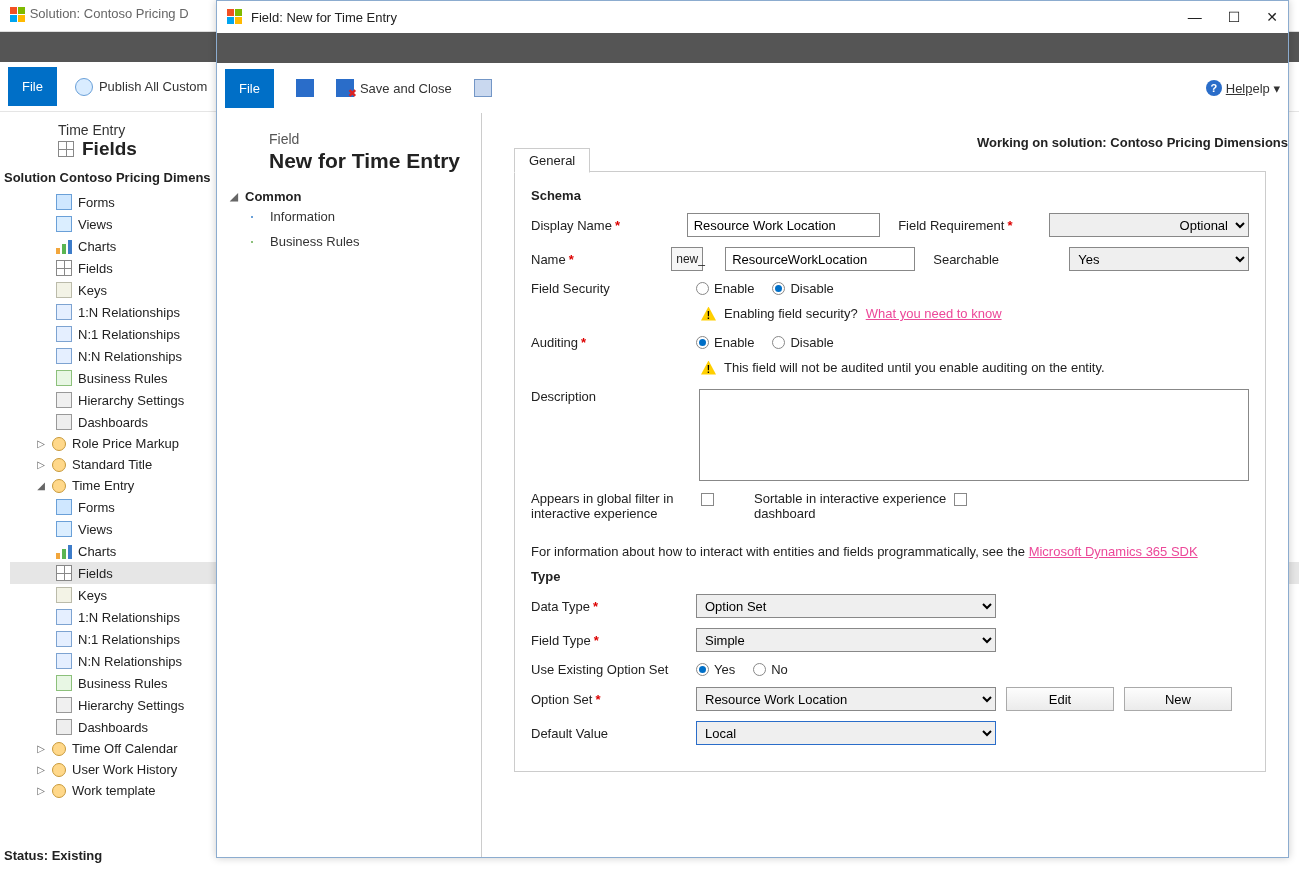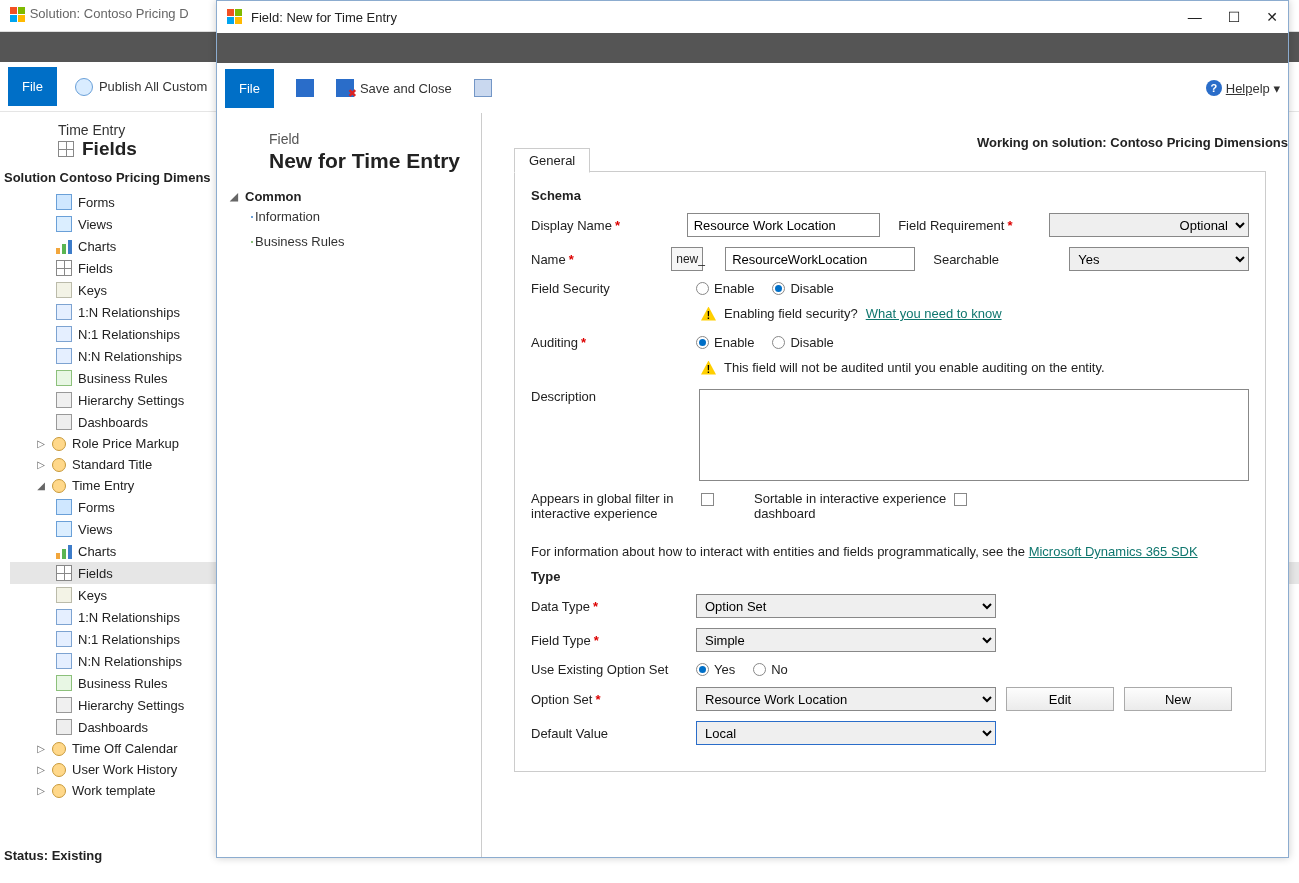--- a/index.html
+++ b/index.html
@@ -36,37 +36,37 @@
   .front-toolbar .help{margin-left:auto;display:flex;align-items:center;gap:4px;color:#333;}
   .help .q{width:16px;height:16px;border-radius:50%;background:#2a6dc9;color:#fff;display:flex;align-items:center;justify-content:center;font-weight:bold;font-size:11px;}
 
   .main-area{display:flex;height:calc(100% - 112px);}
   .left-pane{width:265px;border-right:1px solid #ccc;padding:18px 0 0 12px;background:#fff;}
   .right-pane{flex:1;padding:16px 22px 14px 32px;position:relative;overflow:hidden;}
   .page-hdr .sm{font-size:14px;color:#555;}
   .page-hdr .lg{font-size:21px;font-weight:400;margin-top:2px;}
   .working{position:absolute;top:22px;right:0;font-weight:700;font-size:13px;}
   .tree2 .hd{font-weight:700;display:flex;align-items:center;gap:6px;}
-  .tree2 .sub{display:flex;align-items:center;gap:2px;padding:5px 0 5px 22px;color:#333;cursor:pointer;}
+  .tree2 .sub{display:flex;align-items:center;gap:17px;padding:5px 0 5px 22px;color:#333;cursor:pointer;}
 
   .tabbox{margin-top:6px;border:1px solid #ccc;background:#fff;padding:12px 16px 16px;position:relative;}
   .tab{position:absolute;top:-24px;left:-1px;border:1px solid #ccc;border-bottom:1px solid #fff;background:#fff;padding:4px 14px;font-size:13px;}
   .section-title{font-weight:700;margin:4px 0 10px;}
   .form-row{display:flex;align-items:center;margin-bottom:10px;gap:10px;}
   .lbl{width:155px;font-size:13px;}
   .req::after{content:"*";color:#d00;margin-left:3px;font-weight:bold;}
   input[type=text]{border:1px solid #888;height:24px;padding:2px 6px;font-size:13px;}
   select{border:1px solid #888;height:24px;font-size:13px;padding:0 4px;}
   .radio-group{display:flex;align-items:center;gap:18px;}
   .radio{display:flex;align-items:center;gap:5px;}
   .radio .dot{width:13px;height:13px;border:1px solid #888;border-radius:50%;display:inline-flex;align-items:center;justify-content:center;}
   .radio.on .dot::after{content:"";width:7px;height:7px;border-radius:50%;background:#006fc7;}
   .warn{display:flex;align-items:center;gap:8px;margin:6px 0 14px 170px;font-size:13px;}
   .warn-ic{width:15px;height:14px;background:#ffcf00;clip-path:polygon(50% 0,100% 100%,0 100%);color:#000;display:flex;align-items:flex-end;justify-content:center;font-size:10px;font-weight:bold;}
-  a{color:#0f766e;text-decoration:underline;}
+  a{color:#ec4899;text-decoration:underline;}
   textarea{border:1px solid #888;width:610px;height:92px;resize:none;padding:4px;}
   .chk-row{display:flex;align-items:flex-start;margin:10px 0 8px;font-size:13px;}
   .chk{width:13px;height:13px;border:1px solid #888;display:inline-block;}
   .info-text{font-size:13px;margin:23px 0 10px;}
   .btn{border:1px solid #aaa;background:linear-gradient(#fdfdfd,#ebebeb);height:24px;width:108px;font-size:13px;cursor:pointer;}
   .sel-hl{border:1px solid #2a6dc9;}
   .name-prefix{border:1px solid #888;height:24px;background:#f6f6f6;display:flex;align-items:center;padding:0 4px;font-size:12px;width:32px;}
 
   
   .ic-form{background:#cfe7ff;border:1px solid #6aa0d8;}

